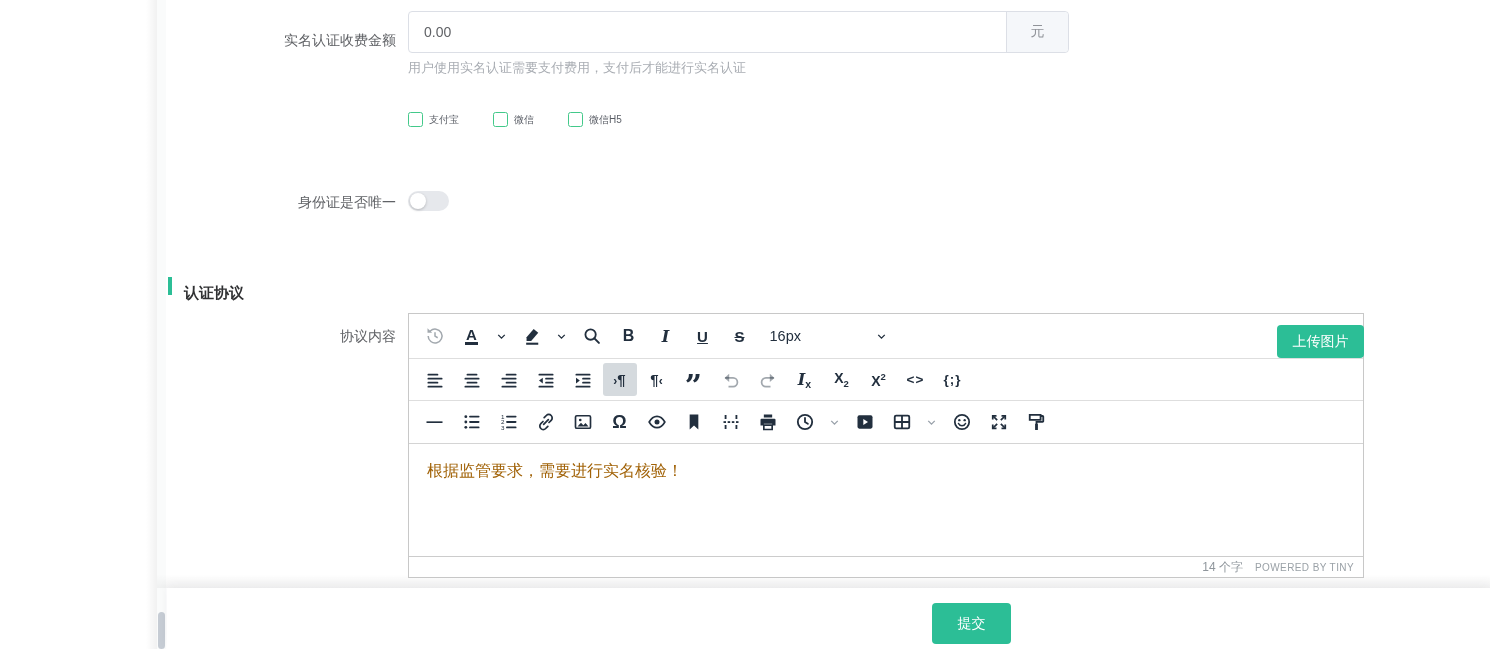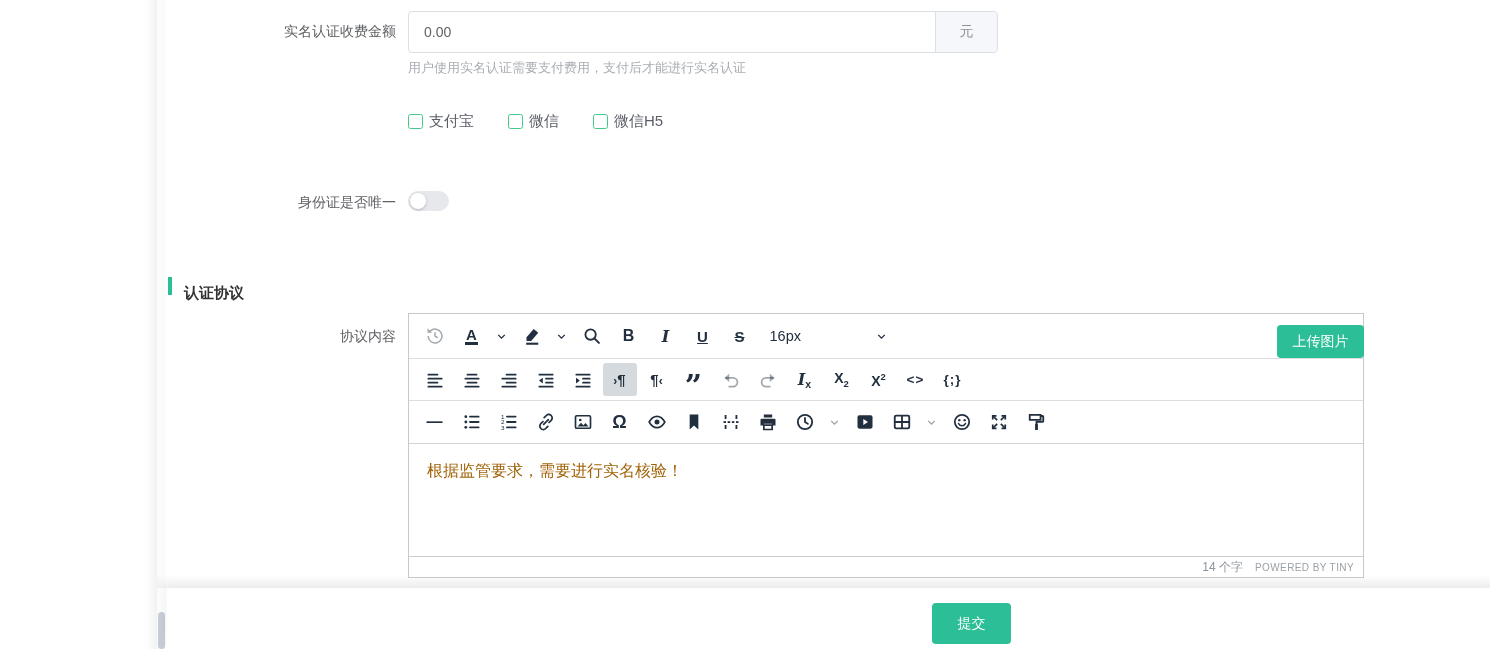--- a/index.html
+++ b/index.html
@@ -14,34 +14,34 @@
   .scroll-thumb { position:absolute; left:1px; bottom:0; width:7px; height:37px; background:#c6ccd4; border-radius:4px; }
 
   .pre-footer { position:absolute; left:157px; right:0; top:574px; height:14px;
     background:linear-gradient(to bottom, rgba(0,0,0,0), rgba(0,0,0,.045)); }
 
   
   .f-label { position:absolute; left:0; width:396px; text-align:right;
     font-size:14px; color:#606266; }
 
   
-  .fee-input { position:absolute; left:408px; top:11px; width:590px; height:42px;
+  .fee-input { position:absolute; left:408px; top:11px; width:661px; height:42px;
     border:1px solid #dcdfe6; border-radius:4px; background:#fff; display:flex; }
   .fee-input input { flex:1; border:0; outline:none; padding:0 15px; font-size:14px; color:#606266;
     font-family:inherit; background:transparent; }
   .fee-unit { width:62px; background:#f5f7fa; border-left:1px solid #dcdfe6;
     border-radius:0 4px 4px 0; color:#909399; font-size:14px;
     display:flex; align-items:center; justify-content:center; }
   .fee-help { position:absolute; left:408px; top:59px; font-size:13px; color:#a9adb3; }
 
   
   .cb-group { position:absolute; left:408px; top:112px; display:flex; align-items:center; }
   .cb-item { display:flex; align-items:center; margin-right:34px; cursor:pointer; }
   .cb-box { width:15px; height:15px; border:1px solid #43c98a; border-radius:2.5px; background:#fff; margin-right:6px; }
-  .cb-label { font-size:15px; color:#5a5e66; }
+  .cb-label { font-size:10px; color:#5a5e66; }
 
   
   .toggle { position:absolute; left:408px; top:191px; width:41px; height:20px;
     background:#e6e8ec; border-radius:10px; cursor:pointer; }
   .toggle .knob { position:absolute; left:2px; top:2px; width:16px; height:16px; border-radius:50%;
     background:#fff; box-shadow:0 1px 3px rgba(0,0,0,.22); }
 
   
   .section-bar { position:absolute; left:168px; top:277px; width:4px; height:18px; background:#2cbe96; }
   .section-title { position:absolute; left:184px; top:284px; font-size:15px; font-weight:bold; color:#303133; }
@@ -96,21 +96,21 @@
 </head>
 <body>
 
 <div class="canvas">
   <div class="edge-shadow"></div>
   <div class="scroll-track">
     <div class="scroll-thumb"></div>
   </div>
   <div class="pre-footer"></div>
 
-  <div class="f-label" style="top:23px;">实名认证收费金额</div>
+  <div class="f-label" style="top:32px;">实名认证收费金额</div>
   <div class="fee-input">
     <input type="text" value="0.00" style="">
     <div class="fee-unit">元</div>
   </div>
   <div class="fee-help">用户使用实名认证需要支付费用，支付后才能进行实名认证</div>
 
   <div class="cb-group">
     <span class="cb-item">
       <span class="cb-box"></span>
       <span class="cb-label">支付宝</span>

